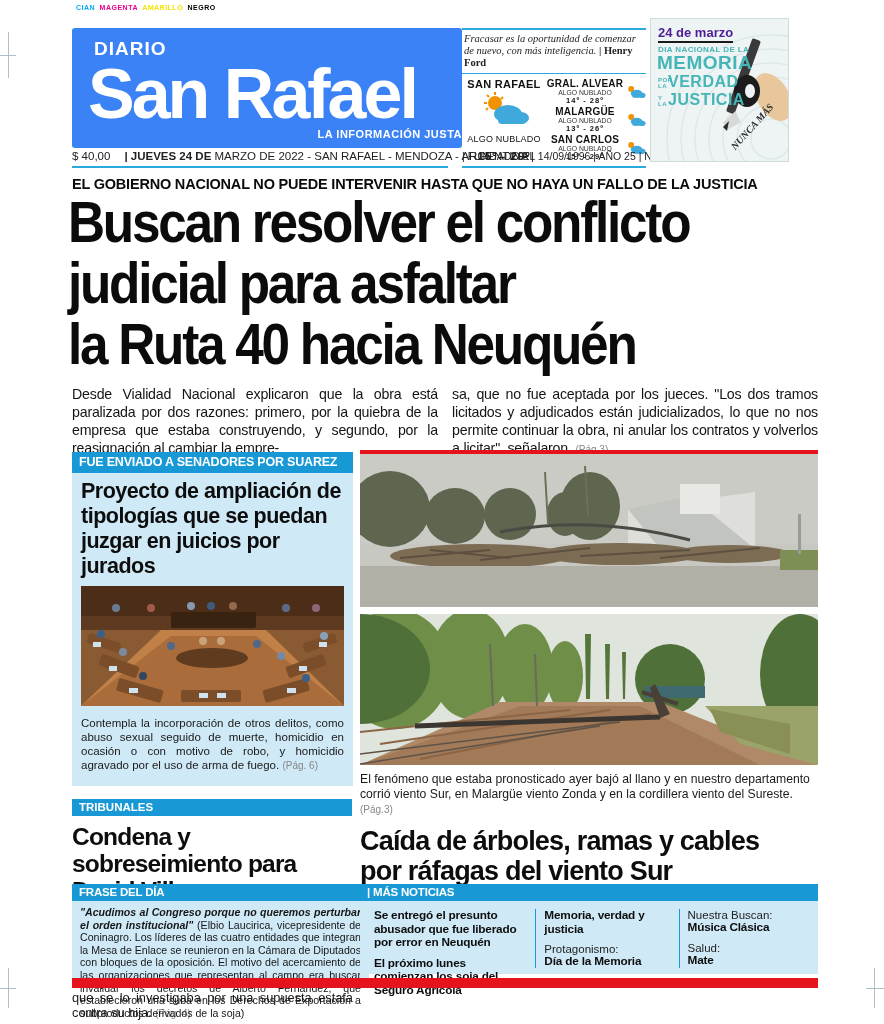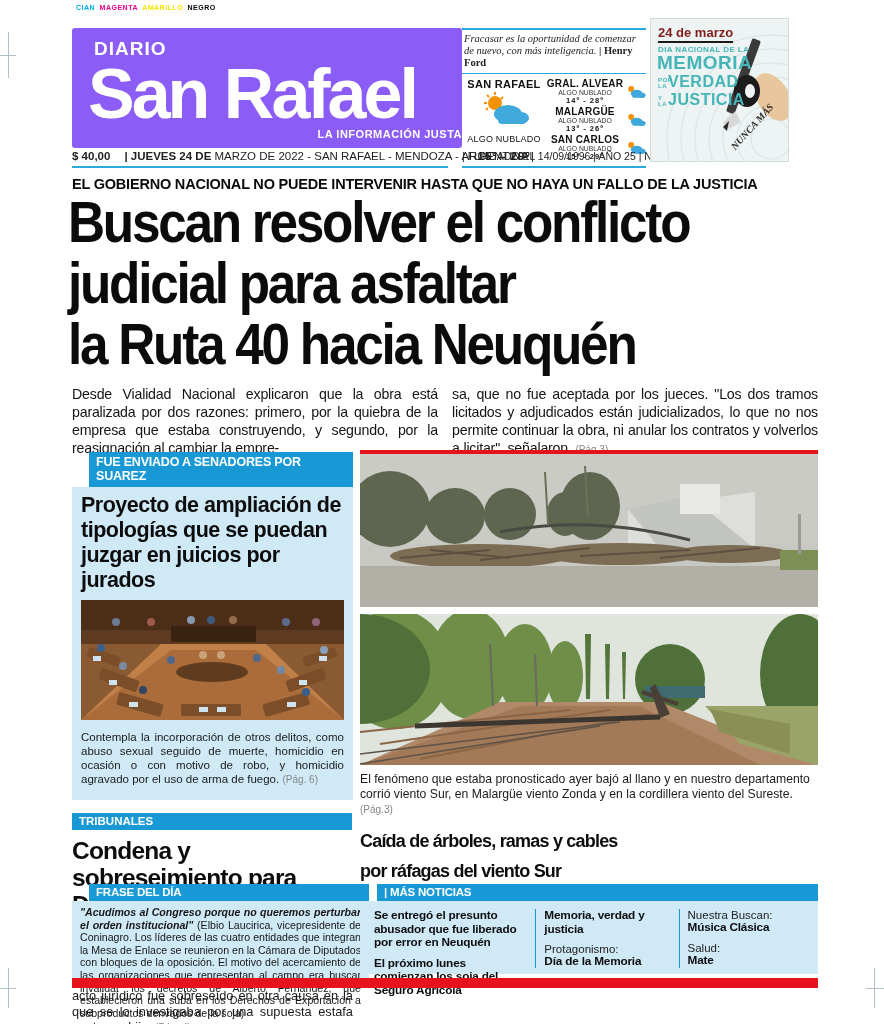--- a/index.html
+++ b/index.html
@@ -3,21 +3,21 @@
 <meta charset="utf-8">
 <style>
   html,body{margin:0;padding:0;background:#f5f5f3;}
   .page{position:relative;width:884px;height:1024px;background:#ffffff;overflow:hidden;
         font-family:"Liberation Sans",sans-serif;color:#111;}
   
   .regline{position:absolute;top:4px;left:76px;font-size:7px;font-weight:bold;letter-spacing:.5px;}
   .regline span{margin-right:2px;}
   .cropmark{position:absolute;background:#aebfc7;}
   
-  .logo-box{position:absolute;left:72px;top:28px;width:390px;height:120px;background:#8b5cf6;border-radius:3px;}
+  .logo-box{position:absolute;left:72px;top:28px;width:390px;height:120px;background:#3b82f6;border-radius:3px;}
   .logo-kicker{position:absolute;left:22px;top:10px;color:#fff;font-weight:bold;font-size:19px;letter-spacing:1px;}
   .logo-title{position:absolute;left:16px;top:26px;color:#fff;font-weight:bold;font-size:70px;letter-spacing:-3px;white-space:nowrap;}
   .logo-tagline{position:absolute;right:0;bottom:8px;color:#fff;font-weight:bold;font-size:11px;letter-spacing:.5px;padding-left:16px;}
   
   .midcol{position:absolute;left:462px;top:28px;width:184px;}
   .quote-box{border-top:2px solid #29a9dd;border-bottom:1.5px solid #29a9dd;padding:3px 2px 4px 2px;
              font-family:"Liberation Serif",serif;font-style:italic;font-size:10.5px;line-height:12px;color:#222;}
   .quote-box b{font-style:normal;font-family:"Liberation Serif",serif;}
   .weather{display:flex;margin-top:4px;}
   .w-main{width:84px;text-align:center;}
@@ -29,56 +29,56 @@
   .w-rowtxt{flex:1;text-align:center;}
   .w-rowtxt .w-city{font-size:10px;font-weight:bold;letter-spacing:.2px;}
   .w-rowtxt .w-cond{font-size:6.8px;color:#333;}
   .w-rowtxt .w-temps{font-size:7.5px;font-weight:bold;letter-spacing:1px;}
   .founded{position:absolute;left:462px;top:150px;width:184px;font-size:10.5px;color:#222;
            border-bottom:2px solid #29a9dd;padding-bottom:4px;white-space:nowrap;}
   
   .memoria{position:absolute;left:650px;top:18px;width:137px;height:142px;background:#eef3f3;
            border:1px solid #cfdcdc;overflow:hidden;}
   .memoria svg{position:absolute;left:0;top:0;}
-  .mem-date{position:absolute;left:7px;top:6px;font-weight:bold;font-size:13px;color:#7f1d1d;
+  .mem-date{position:absolute;left:7px;top:6px;font-weight:bold;font-size:13px;color:#4c1d95;
             border-bottom:2px solid #1a1a1a;padding-bottom:1px;}
   .mem-l1{position:absolute;left:7px;top:26px;font-size:8px;font-weight:bold;color:#45b5b8;letter-spacing:.4px;}
   .mem-l2{position:absolute;left:6px;top:33px;font-size:19px;font-weight:bold;color:#45b5b8;letter-spacing:.5px;}
   .mem-row{position:absolute;left:7px;font-size:16px;font-weight:bold;color:#45b5b8;letter-spacing:.5px;}
   .mem-row .tiny{font-size:6px;display:inline-block;width:10px;line-height:6px;vertical-align:middle;}
   
   .dateline{position:absolute;left:72px;top:150px;width:376px;border-bottom:2px solid #29a9dd;
             padding-bottom:4px;font-size:11.5px;white-space:nowrap;color:#222;}
-  .dateline .price{font-weight:bold;margin-right:14px;}
+  .dateline .price{font-weight:normal;margin-right:14px;}
   .dateline .dbold{font-weight:bold;}
   
   .kicker{position:absolute;left:72px;top:176px;width:746px;font-size:14.5px;font-weight:bold;letter-spacing:-.2px;color:#0b0b0b;}
   .headline{position:absolute;left:68px;top:192px;width:780px;}
   .headline div{font-size:57px;font-weight:bold;color:#0b0b0b;letter-spacing:-2.5px;
                 transform:scaleX(.9);transform-origin:left;line-height:61px;white-space:nowrap;}
   .lede{position:absolute;left:72px;top:385px;width:746px;display:flex;gap:14px;}
   .lede .col{flex:1;font-size:14.2px;line-height:18px;text-align:justify;color:#141414;letter-spacing:-.2px;}
   .pageref{font-size:10px;color:#868686;letter-spacing:0;}
   
   .leftcol{position:absolute;left:72px;top:452px;width:281px;}
   .rightcol{position:absolute;left:360px;top:450px;width:458px;}
-  .bluebar{background:#1899d6;color:#fff;font-weight:bold;font-size:12.5px;padding:3px 7px 4px 7px;letter-spacing:-.2px;margin-left:17px;}
+  .bluebar{background:#1899d6;color:#fff;font-weight:bold;font-size:12.5px;padding:3px 7px 4px 7px;letter-spacing:-.2px;}
   .bluebox-body{background:#cfe9f7;padding:6px 9px 13px 9px;}
   .bluebox-title{font-size:21.5px;line-height:25px;font-weight:bold;color:#0d0d0d;letter-spacing:-.5px;}
   .bluebox-photo{margin-top:7px;}
   .bluebox-caption{margin-top:6px;font-size:11.5px;line-height:14px;text-align:justify;color:#1a1a1a;}
   .tribunales{margin-top:13px;}
   .trib-bar{background:#1899d6;color:#fff;font-weight:bold;font-size:11.5px;padding:2px 7px 3px 7px;width:fit-content;min-width:266px;}
   .trib-head{margin-top:7px;font-size:24.5px;line-height:27px;font-weight:bold;letter-spacing:-.8px;color:#0d0d0d;}
   .trib-body{margin-top:8px;font-size:12.8px;line-height:15.5px;text-align:justify;color:#1a1a1a;}
   .redrule{height:4px;background:#e4131c;}
   .photo{display:block;}
   .photo + .photo-gap{height:7px;}
   .wind-caption{margin-top:7px;font-size:12.2px;line-height:15px;color:#1a1a1a;}
-  .wind-head{margin-top:9px;font-size:18px;line-height:30px;font-weight:bold;letter-spacing:-.8px;color:#0d0d0d;}
+  .wind-head{margin-top:9px;font-size:27px;line-height:30px;font-weight:bold;letter-spacing:-.8px;color:#0d0d0d;}
   
   .frase{position:absolute;left:72px;top:884px;width:297px;}
   .frase-body{background:#cfe9f7;padding:5px 8px 6px 8px;font-size:10.6px;line-height:12.6px;text-align:justify;color:#161616;height:76px;}
   .frase-body .q{font-weight:bold;font-style:italic;}
   .noticias{position:absolute;left:360px;top:884px;width:458px;}
   .noticias-body{background:#cfe9f7;display:flex;padding:8px 6px 6px 6px;height:73px;box-sizing:border-box;}
   .ncol{padding:0 8px;}
   .ncol1{width:158px;}
   .ncol2{width:130px;border-left:1.5px solid #1899d6;}
   .ncol3{width:120px;border-left:1.5px solid #1899d6;}

